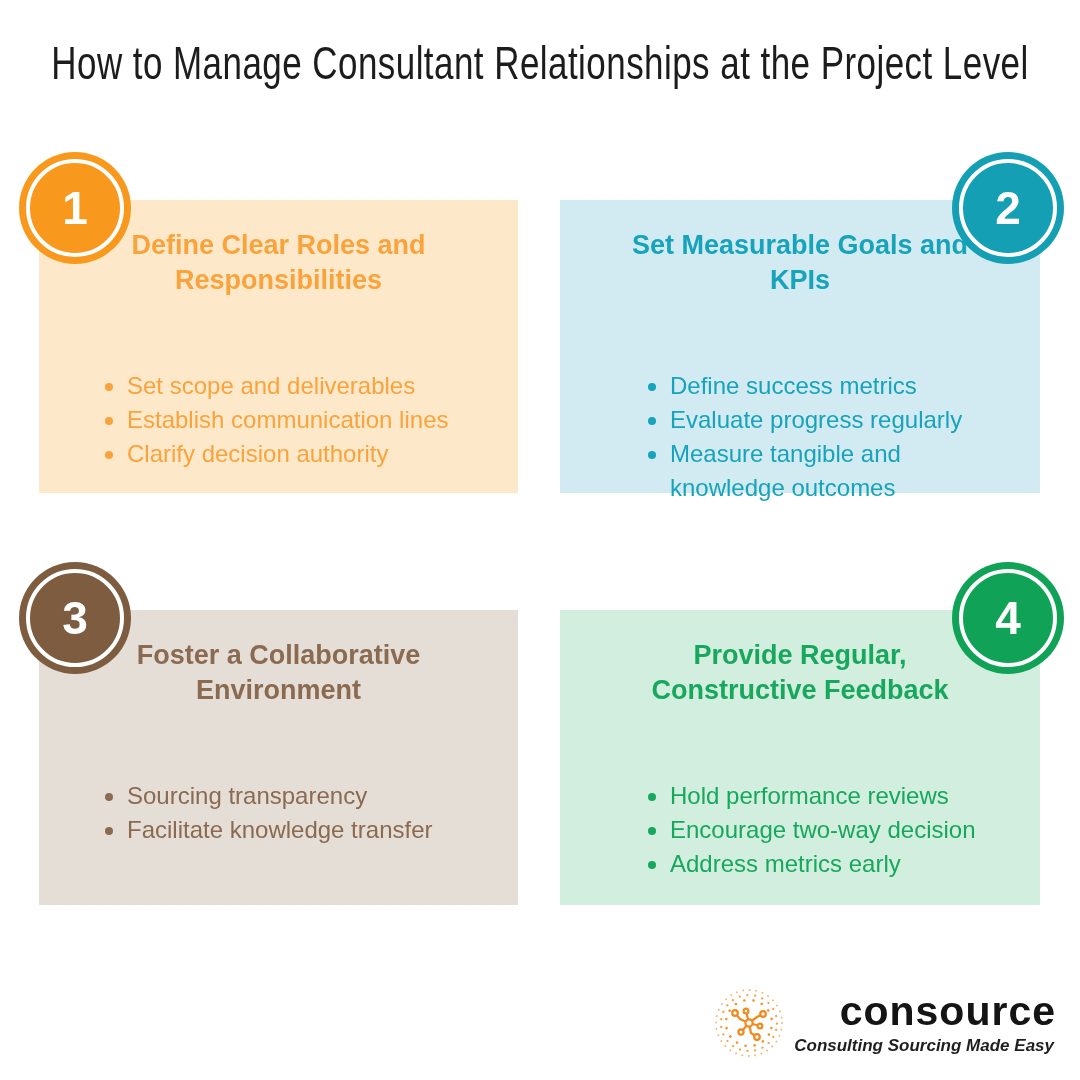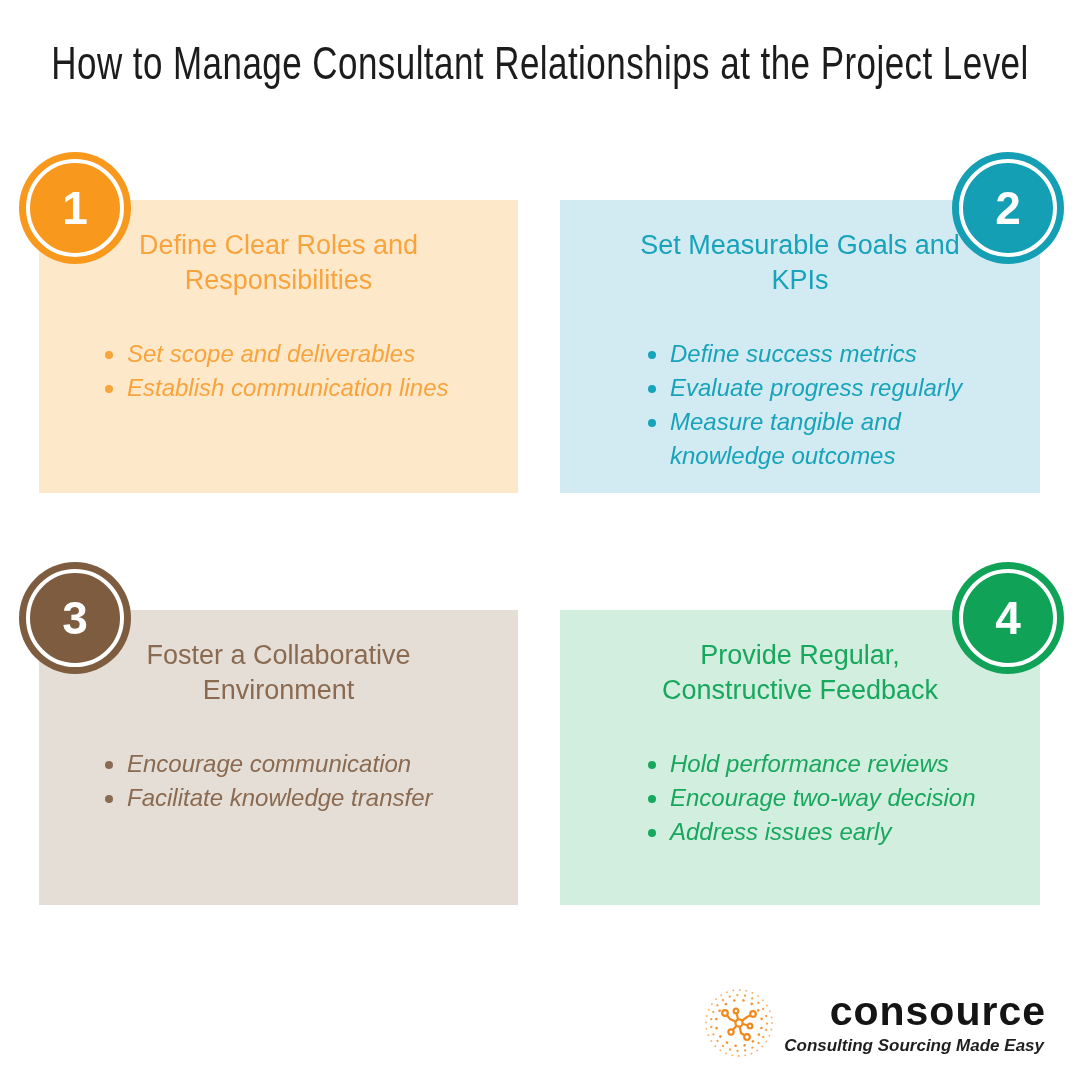--- a/index.html
+++ b/index.html
@@ -62,32 +62,31 @@
     font-size: 46px;
     font-weight: 700;
     line-height: 1;
   }
 
   .card h2 {
     margin-top: 28px;
     text-align: center;
     font-size: 27px;
     line-height: 1.3;
-    font-weight: 400;
+    font-weight: 700;
     color: var(--text);
   }
   .card h2 span { display: block; }
 
   .card ul {
     list-style: none;
-    margin-top: 39px;
+    margin-top: 71px;
     margin-left: 64px;
     width: 390px;
     font-size: 24px;
-    font-style: italic;
     line-height: 1.42;
     color: var(--text);
   }
   .c2 ul, .c4 ul { margin-left: 86px; width: 370px; }
   .card ul li {
     position: relative;
     padding-left: 24px;
   }
   .card ul li::before {
     content: "";
@@ -95,21 +94,21 @@
     left: 2px;
     top: 0.56em;
     width: 8px;
     height: 8px;
     border-radius: 50%;
     background: var(--text);
   }
 
   .logo {
     position: absolute;
-    right: 34px;
+    right: 24px;
     bottom: 20px;
     display: flex;
     align-items: center;
     gap: 8px;
   }
   .logo-icon { width: 74px; height: 74px; }
   .logo-text {
     display: flex;
     flex-direction: column;
     align-items: flex-end;
@@ -141,20 +140,21 @@
     <div class="badge badge-left">
       <span class="num">1</span>
     </div>
     <h2>
       <span>Define Clear Roles and</span>
       <span>Responsibilities</span>
     </h2>
     <ul>
       <li>Set scope and deliverables</li>
       <li>Establish communication lines</li>
+      <li>Clarify decision authority</li>
     </ul>
   </section>
 
   <section class="card c2" style="--accent: #149FB5; --bg: #D2EAF1; --text: #17A3BA;">
     <div class="badge badge-right">
       <span class="num">2</span>
     </div>
     <h2>
       <span>Set Measurable Goals and</span>
       <span>KPIs</span>
@@ -168,37 +168,37 @@
 
   <section class="card c3" style="--accent: #7D5C40; --bg: #E5DED6; --text: #8A6A50;">
     <div class="badge badge-left">
       <span class="num">3</span>
     </div>
     <h2>
       <span>Foster a Collaborative</span>
       <span>Environment</span>
     </h2>
     <ul>
-      <li>Encourage communication</li>
+      <li>Sourcing transparency</li>
       <li>Facilitate knowledge transfer</li>
     </ul>
   </section>
 
   <section class="card c4" style="--accent: #10A357; --bg: #D2EEDE; --text: #17A75D;">
     <div class="badge badge-right">
       <span class="num">4</span>
     </div>
     <h2>
       <span>Provide Regular,</span>
       <span>Constructive Feedback</span>
     </h2>
     <ul>
       <li>Hold performance reviews</li>
       <li>Encourage two-way decision</li>
-      <li>Address issues early</li>
+      <li>Address metrics early</li>
     </ul>
   </section>
 
   <div class="logo">
     <svg class="logo-icon" viewBox="-37 -37 74 74" fill="none" xmlns="http://www.w3.org/2000/svg">
       <g stroke="#F18A1D">
 
         <circle r="33" stroke-width="1.8" stroke-linecap="round" stroke-dasharray="0.1 6.4" opacity="0.65"></circle>
         <circle r="28" stroke-width="2.2" stroke-linecap="round" stroke-dasharray="0.1 7.6" opacity="0.8" transform="rotate(14)"></circle>
         <circle r="23" stroke-width="2.6" stroke-linecap="round" stroke-dasharray="0.1 9" opacity="0.9" transform="rotate(30)"></circle>

